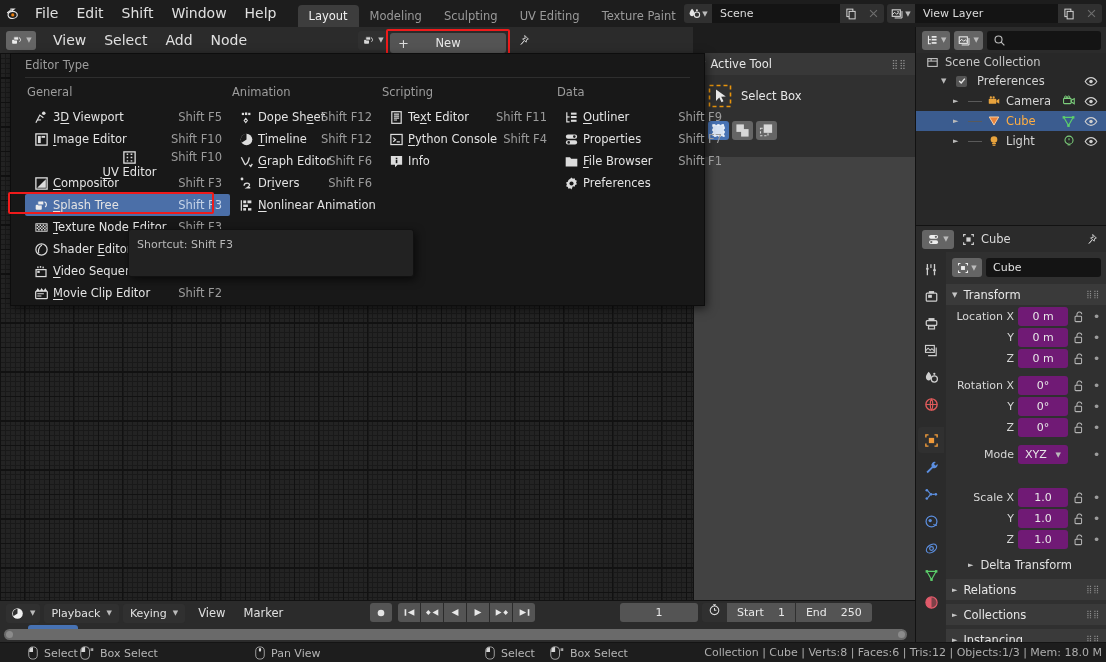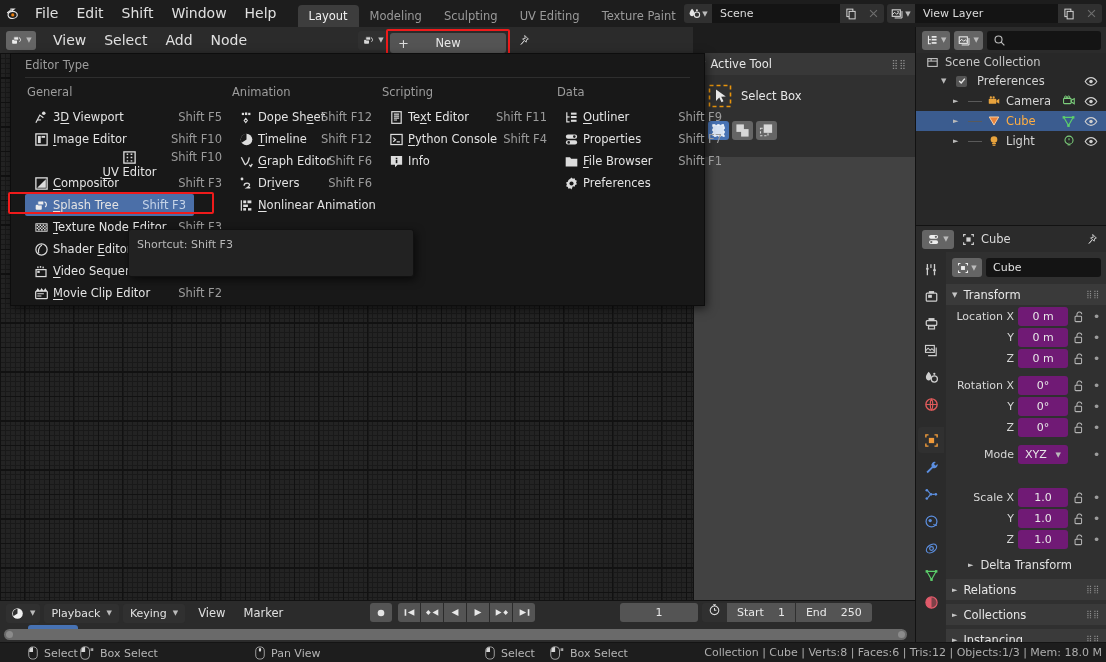--- a/index.html
+++ b/index.html
@@ -471,21 +471,21 @@
         <div class="dd-row" style="width: 205px;">
           <span class="dd-ico">
             <svg width="15" height="15" viewBox="0 0 16 16">
               <rect x="2" y="2" width="12" height="12" fill="none" stroke="#dcdcdc" stroke-width="1.4"></rect>
               <path d="M3.4 12.6 12.6 3.4v9.2z" fill="#dcdcdc"></path>
             </svg>
           </span>
           <span class="lbl"><u>C</u>ompositor</span>
           <span class="sc" style="right: 8px;">Shift F3</span>
         </div>
-        <div class="dd-row sel" style="width: 169px; align-items: center;">
+        <div class="dd-row sel" style="width: 205px; align-items: center;">
           <span class="dd-ico">
             <svg width="15" height="15" viewBox="0 0 16 16">
               <rect x="1.8" y="7.2" width="6.5" height="5.2" rx="1" fill="#ededed"></rect>
               <rect x="4" y="3.2" width="6.5" height="4.2" rx="1" fill="#ededed" stroke="#4b6fa8" stroke-width="1"></rect>
               <path d="M11.2 4.2c2.2.7 2.8 3.7.7 5.4" fill="none" stroke="#ededed" stroke-width="1.3"></path>
             </svg>
           </span>
           <span class="lbl"><u>S</u>plash Tree</span>
           <span class="sc" style="right: 8px;">Shift F3</span>
         </div>

